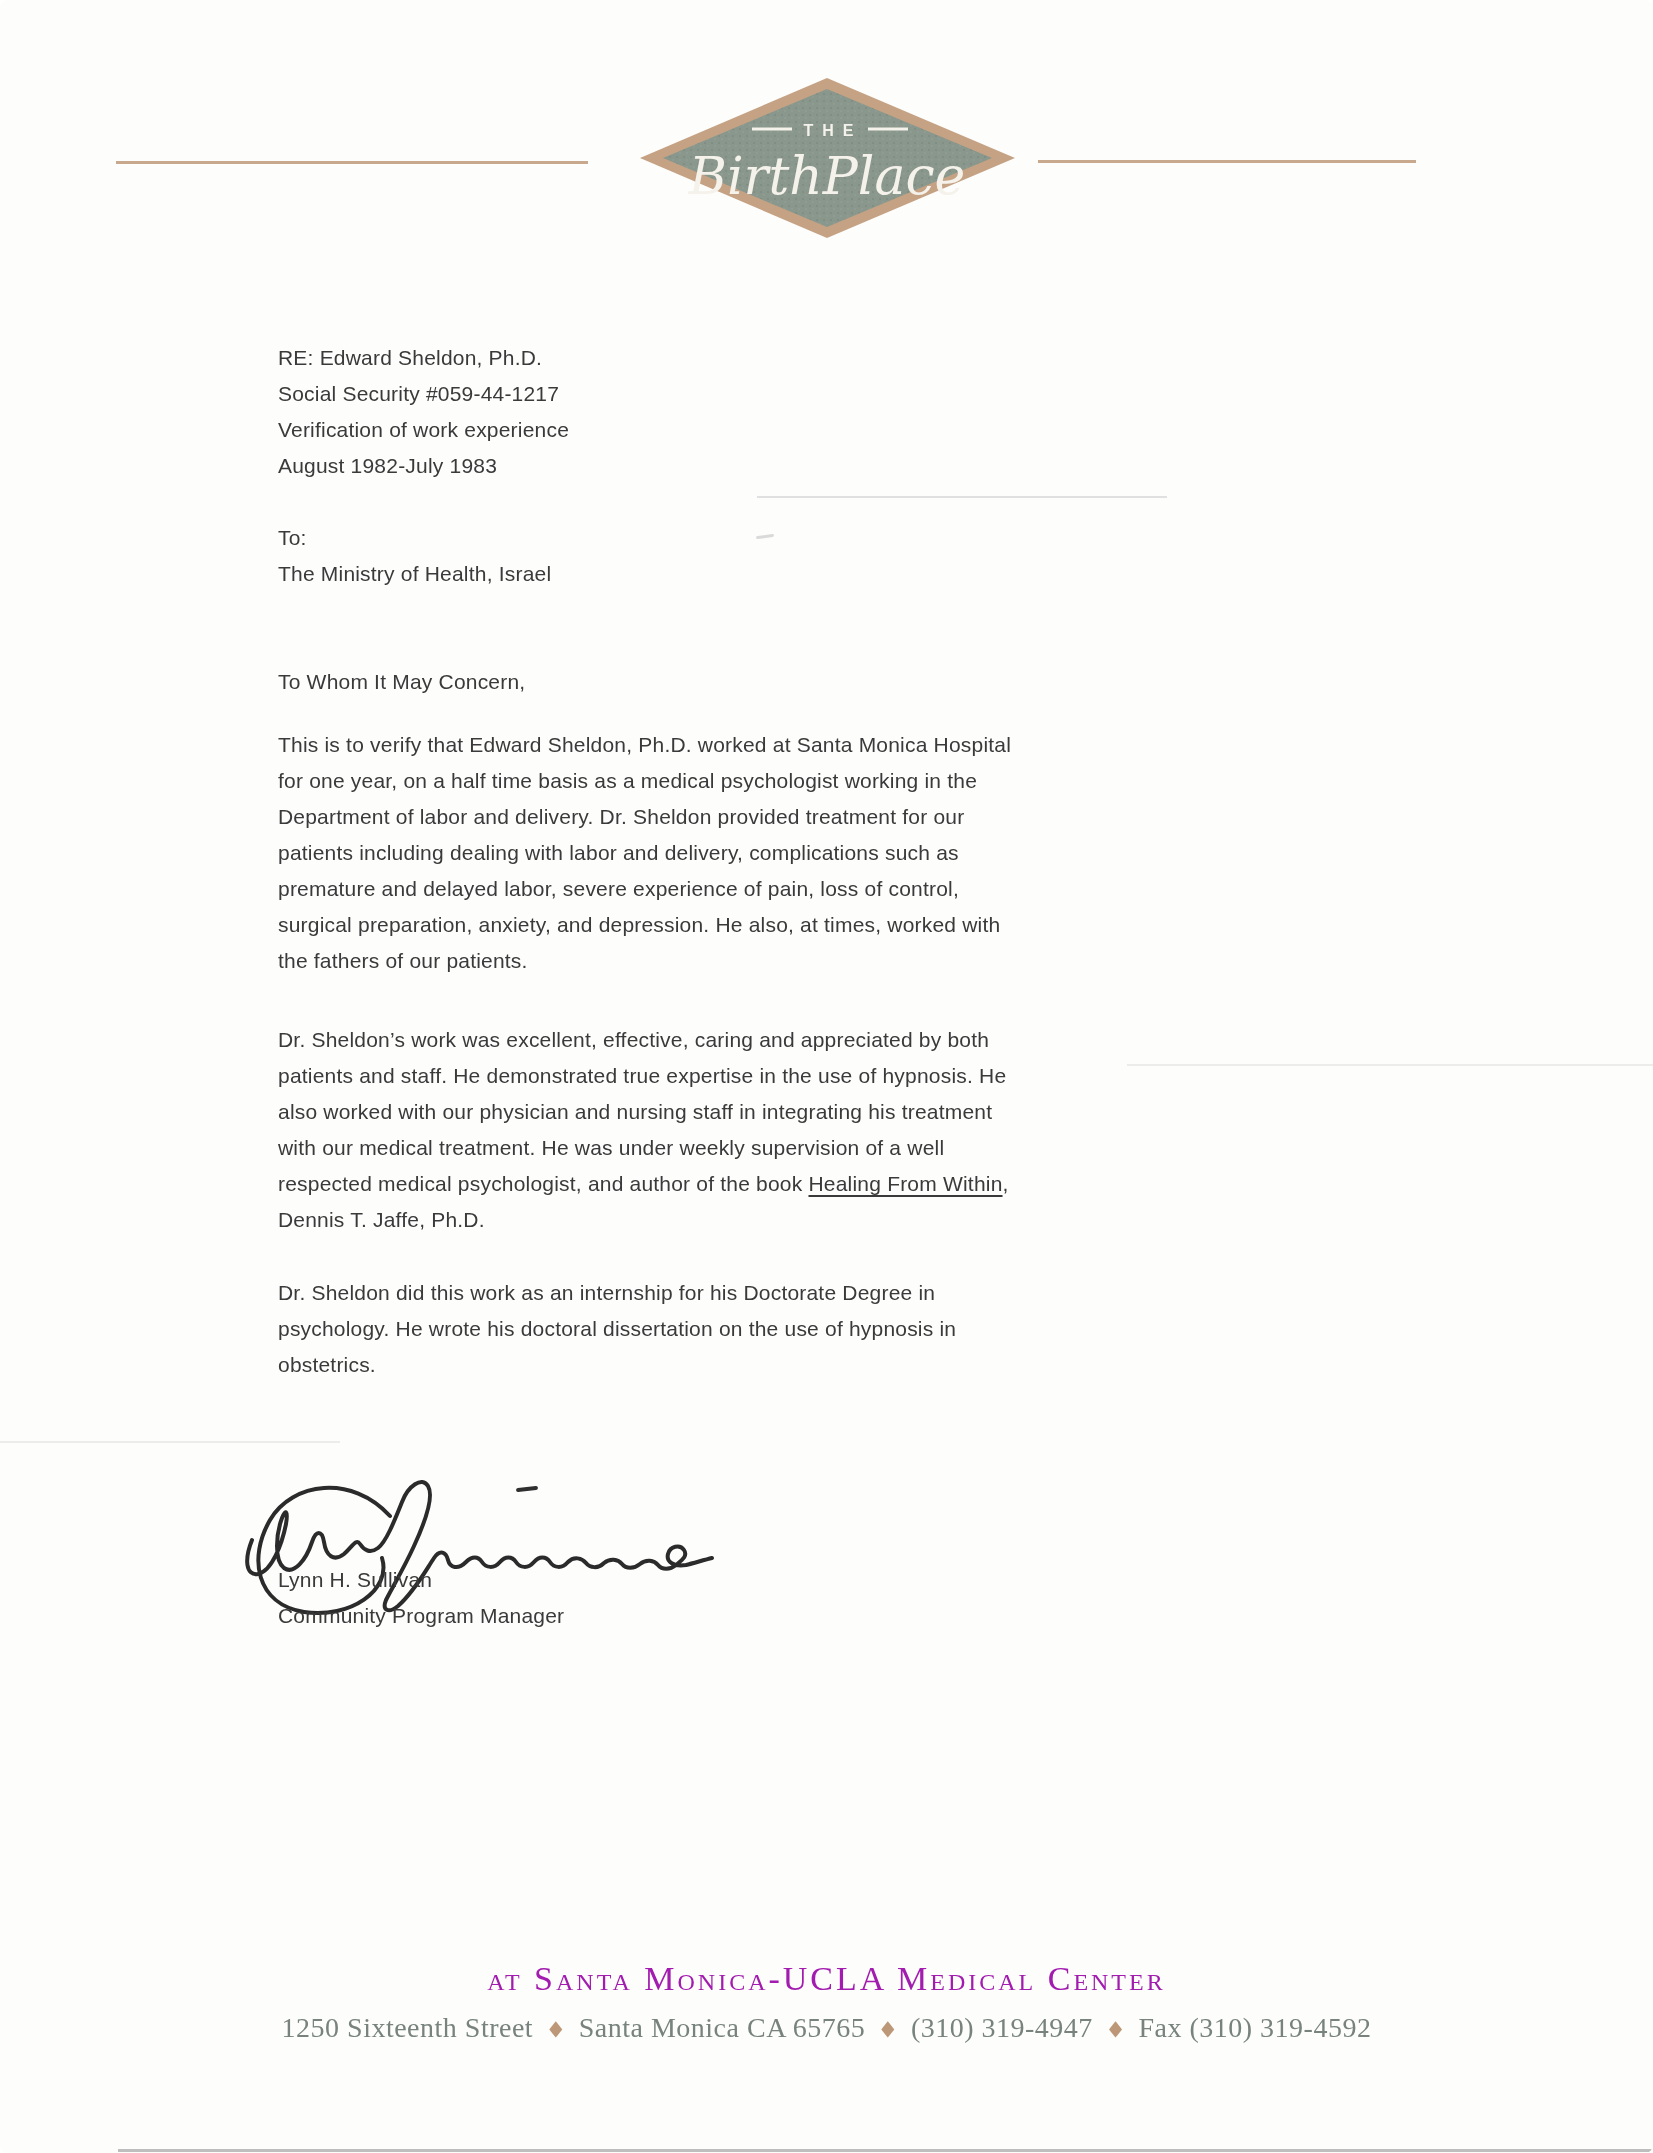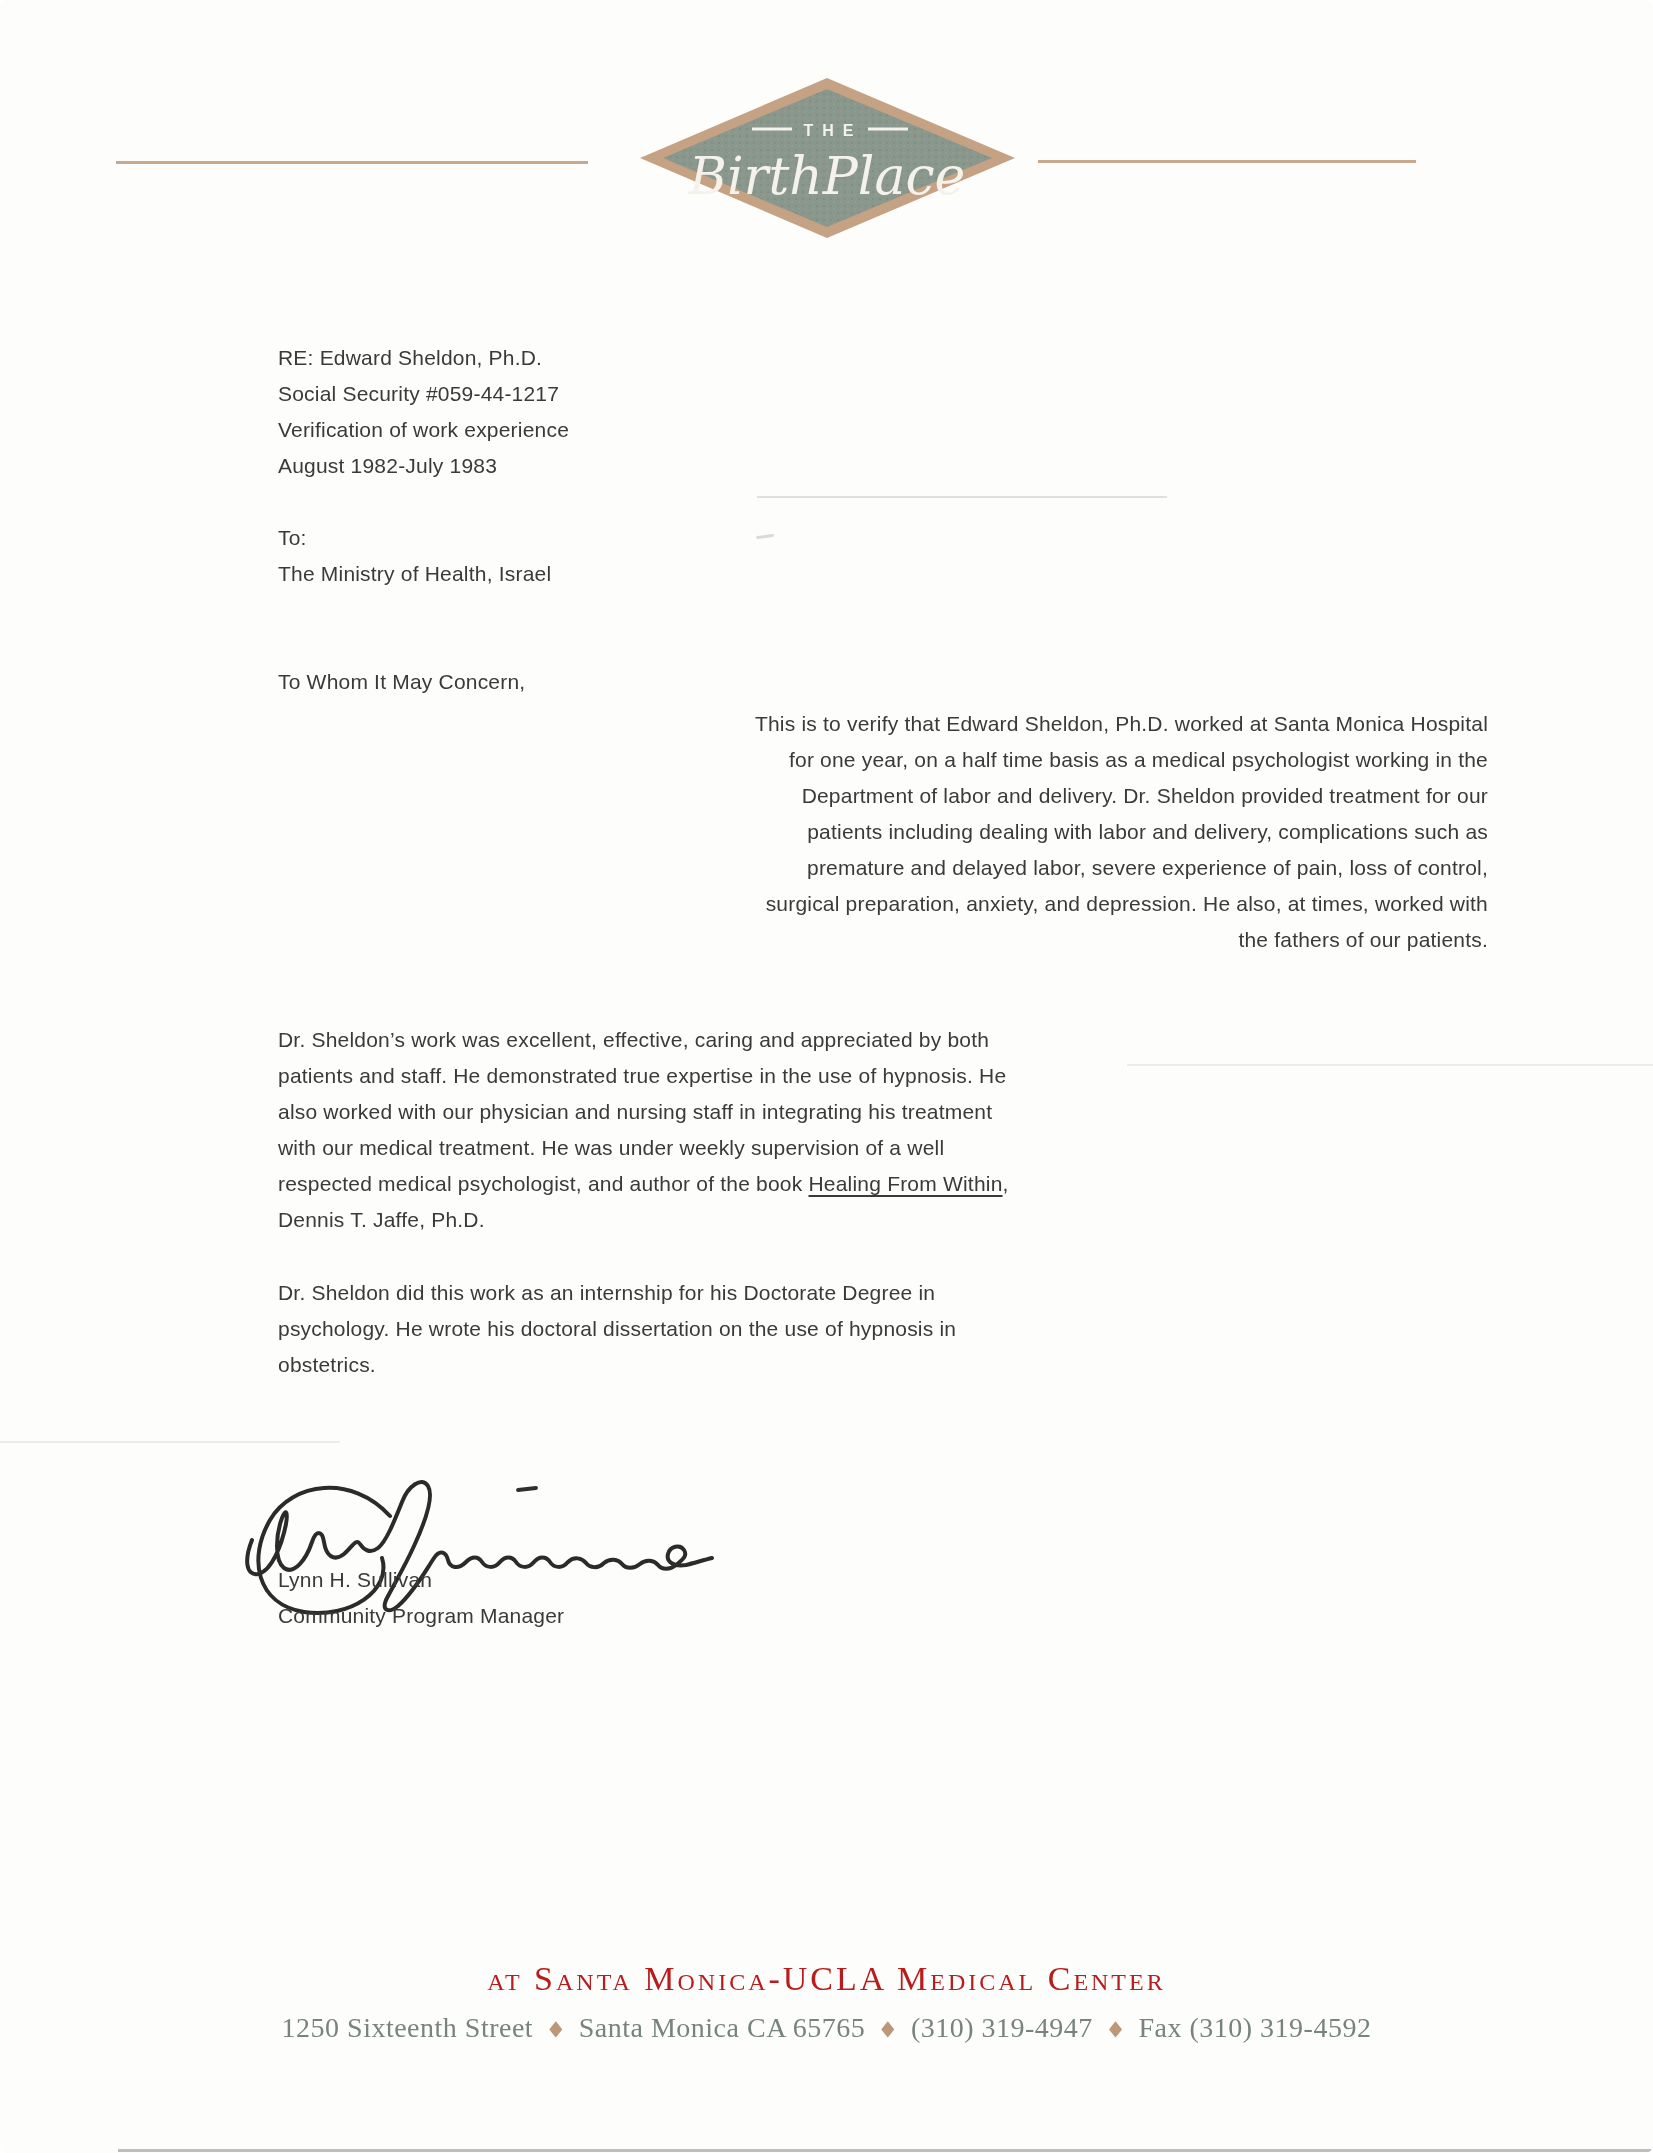--- a/index.html
+++ b/index.html
@@ -27,21 +27,21 @@
   .book-title { text-decoration:underline; text-underline-offset:4px; }
   
   .signature { position:absolute; left:240px; top:1470px; width:480px; height:168px; }
   
   .footer-line1 {
     position:absolute; left:0; right:0; top:1960px;
     text-align:center;
     font-family:"Liberation Serif", serif;
     font-variant:small-caps;
     font-size:34px; letter-spacing:3px;
-    color:#b91c1c;
+    color:#a21caf;
   }
   .footer-line2 {
     position:absolute; left:0; right:0; top:2012px;
     display:flex; justify-content:center; align-items:center;
     font-family:"Liberation Serif", serif;
     font-size:28px; letter-spacing:0.5px;
     color:#77837c;
     text-align:right;
   }
   .sep { font-size:17px; margin:0 16px; color:#bd9878; display:inline-block; transform:scaleY(1.25); }
@@ -94,21 +94,21 @@
     <div>August 1982-July 1983</div>
   </div>
 
   <div class="block" style="top:520px;">
     <div>To:</div>
     <div>The Ministry of Health, Israel</div>
   </div>
 
   <div class="block" style="top:664px;">To Whom It May Concern,</div>
 
-  <div class="block pre" style="top:706px;text-align:right;">This is to verify that Edward Sheldon, Ph.D. worked at Santa Monica Hospital
+  <div class="block pre" style="top:727px;">This is to verify that Edward Sheldon, Ph.D. worked at Santa Monica Hospital
 for one year, on a half time basis as a medical psychologist working in the
 Department of labor and delivery. Dr. Sheldon provided treatment for our
 patients including dealing with labor and delivery, complications such as
 premature and delayed labor, severe experience of pain, loss of control,
 surgical preparation, anxiety, and depression. He also, at times, worked with
 the fathers of our patients.</div>
 
   <div class="block pre" style="top:1022px;"><span>Dr. Sheldon’s work was excellent, effective, caring and appreciated by both
 patients and staff. He demonstrated true expertise in the use of hypnosis. He
 also worked with our physician and nursing staff in integrating his treatment

